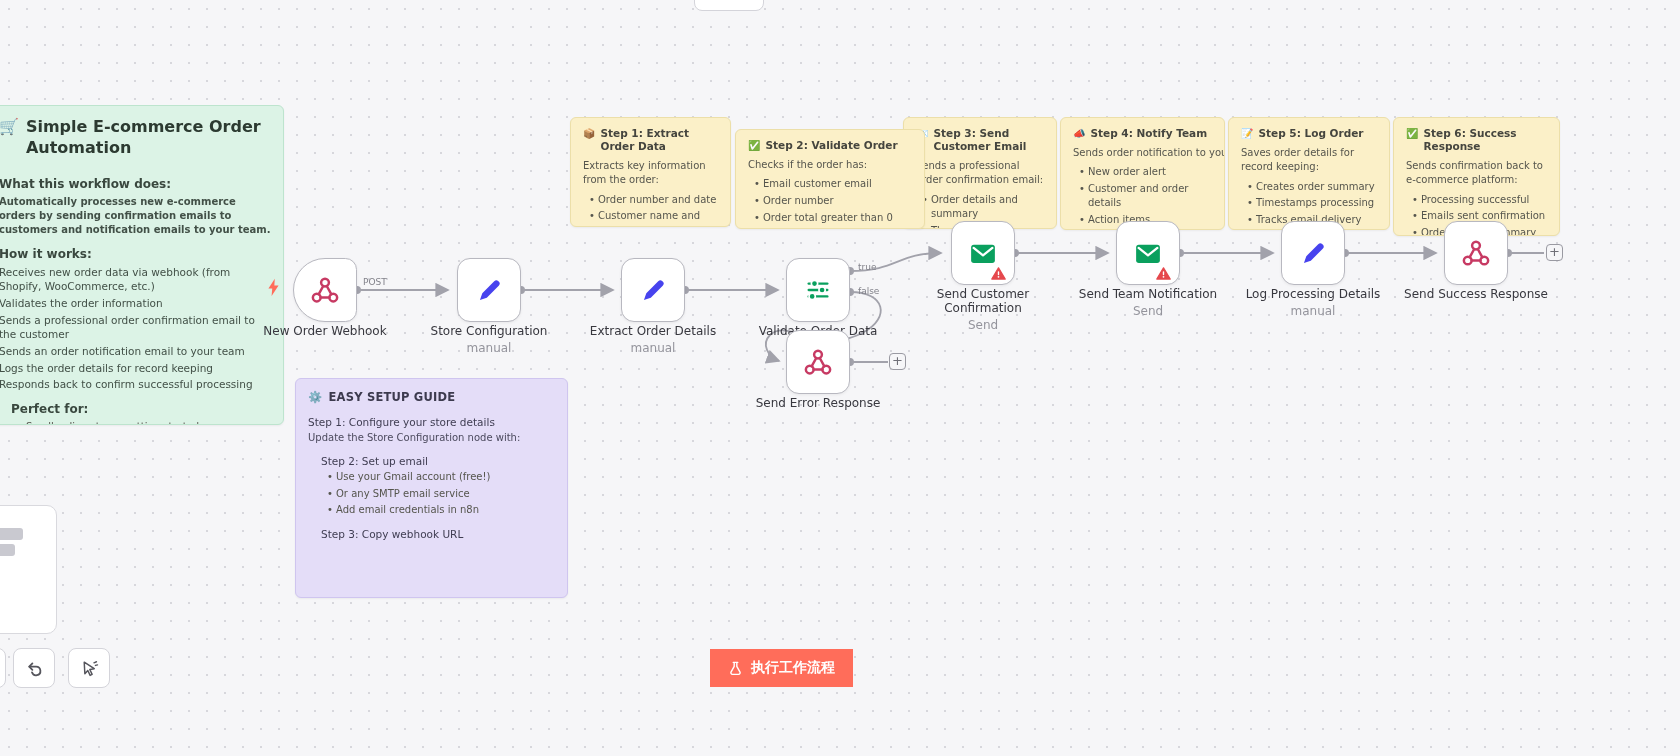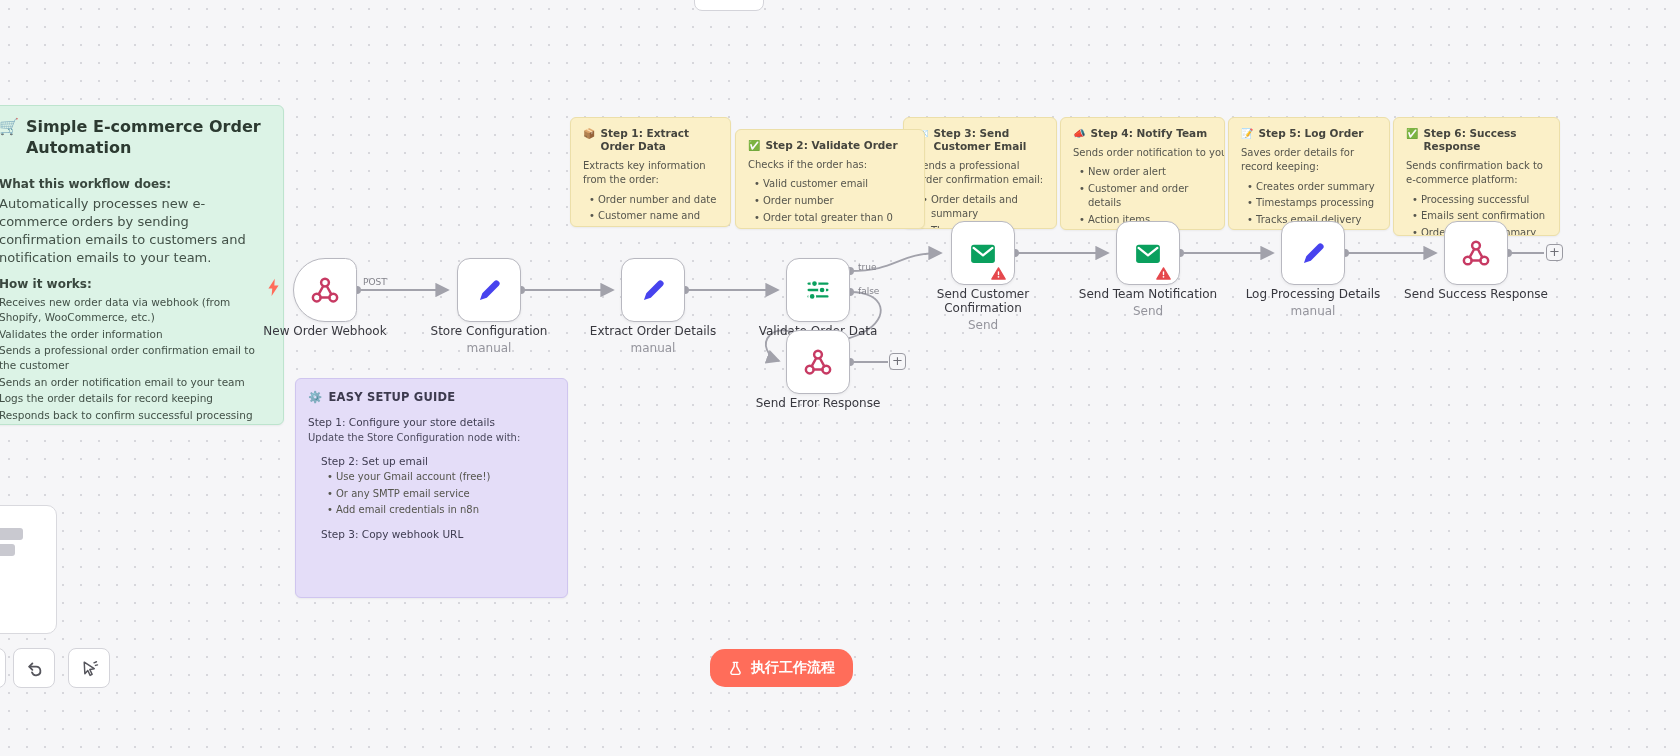--- a/index.html
+++ b/index.html
@@ -23,21 +23,21 @@
   .shead .ic{font-size:10px;line-height:1.3;}
   .sbody{font-size:10px;color:#55554d;line-height:1.42;}
   .sbody p{margin:0 0 5px;}
   .sbody ul{margin:3px 0 0;padding-left:4px;list-style:none;}
   .sbody li{position:relative;padding-left:11px;margin-bottom:2.5px;}
   .sbody li::before{content:"\2022";position:absolute;left:2px;}
   .nowrap{white-space:nowrap;}
   
   .note-overview .ntitle{display:flex;gap:7px;font-size:16px;font-weight:600;color:#2c3a31;line-height:1.3;margin:2px 0 18px;}
   .note-overview h5{font-size:12px;font-weight:700;margin:10px 0 4px;color:#39473e;}
-  .note-overview p{font-size:13px;color:#425047;line-height:1.4;margin:0 0 6px;}
+  .note-overview p{font-size:10px;color:#425047;line-height:1.4;margin:0 0 6px;font-weight:bold;}
   .note-overview ol{margin:2px 0 4px;padding-left:0;font-size:10.5px;color:#425047;line-height:1.4;}
   .note-overview ol li{margin-bottom:2px;}
   .note-overview .indent{margin-left:12px;}
   
   .note-setup .nstitle{display:flex;gap:6px;align-items:center;font-size:11.5px;font-weight:700;color:#3c3a4e;margin:2px 0 12px;letter-spacing:.2px;}
   .note-setup h5{font-size:10.5px;font-weight:400;margin:10px 0 3px;color:#3f3d52;}
   .note-setup p{font-size:10px;color:#4c4a5e;margin:0 0 4px;line-height:1.4;}
   .note-setup .indent{margin-left:13px;}
   
   .node{position:absolute;z-index:5;}
@@ -47,21 +47,21 @@
   .nmeta.narrow{width:110px;}
   .nlabel{font-size:12px;color:#38383f;line-height:1.15;}
   .nsub{font-size:12px;color:#94949c;margin-top:2px;}
   .warnbadge{position:absolute;right:8px;bottom:4px;}
   
   .wires{position:absolute;left:0;top:0;z-index:4;pointer-events:none;}
   .wlabel{position:absolute;font-size:9px;color:#82828a;z-index:6;}
   .plusbtn{position:absolute;width:17px;height:17px;border:1.6px solid #9a9aa2;border-radius:4px;color:#6f6f77;font-size:13px;line-height:14px;text-align:center;z-index:5;background:rgba(246,246,248,.7);box-sizing:border-box;}
   .bolt{position:absolute;z-index:6;}
   
-  .execbtn{position:absolute;left:710px;top:649px;height:38px;padding:0 18px;display:flex;align-items:center;gap:8px;background:#ff6d5a;color:#fff;border:none;border-radius:15px;font-size:14px;font-weight:600;z-index:10;font-family:inherit;cursor:pointer;}
+  .execbtn{position:absolute;left:710px;top:649px;height:38px;padding:0 18px;display:flex;align-items:center;gap:8px;background:#ff6d5a;color:#fff;border:none;border-radius:0;font-size:14px;font-weight:600;z-index:10;font-family:inherit;cursor:pointer;}
   .cbtn{position:absolute;width:42px;height:40px;background:#fff;border:1px solid #d4d4da;border-radius:8px;display:flex;align-items:center;justify-content:center;z-index:10;box-sizing:border-box;}
   .minicard{position:absolute;left:-44px;top:505px;width:99px;height:127px;background:#fff;border:1px solid #d9d9de;border-radius:10px;z-index:3;}
   .minibar{position:absolute;background:#c9c9d0;border-radius:3px;}
 </style>
 </head>
 <body>
 
 <div class="canvas">
 
   <div class="tabbar">
@@ -188,21 +188,21 @@
   </div>
 
   <div class="sticky yellow" style="left:735px;top:129px;width:190px;height:100px;z-index:3">
     <div class="shead">
         <span class="ic">✅</span>
         <span>Step 2: Validate Order</span>
       </div>
     <div class="sbody">
       <p>Checks if the order has:</p>
       <ul>
-        <li>Valid customer email</li>
+        <li>Email customer email</li>
         <li>Order number</li>
         <li>Order total greater than 0</li>
       </ul>
     </div>
   </div>
 
   <div class="sticky yellow" style="left:1060px;top:117px;width:165px;height:113px;z-index:2">
     <div class="shead">
         <span class="ic">📣</span>
         <span>Step 4: Notify Team</span>

